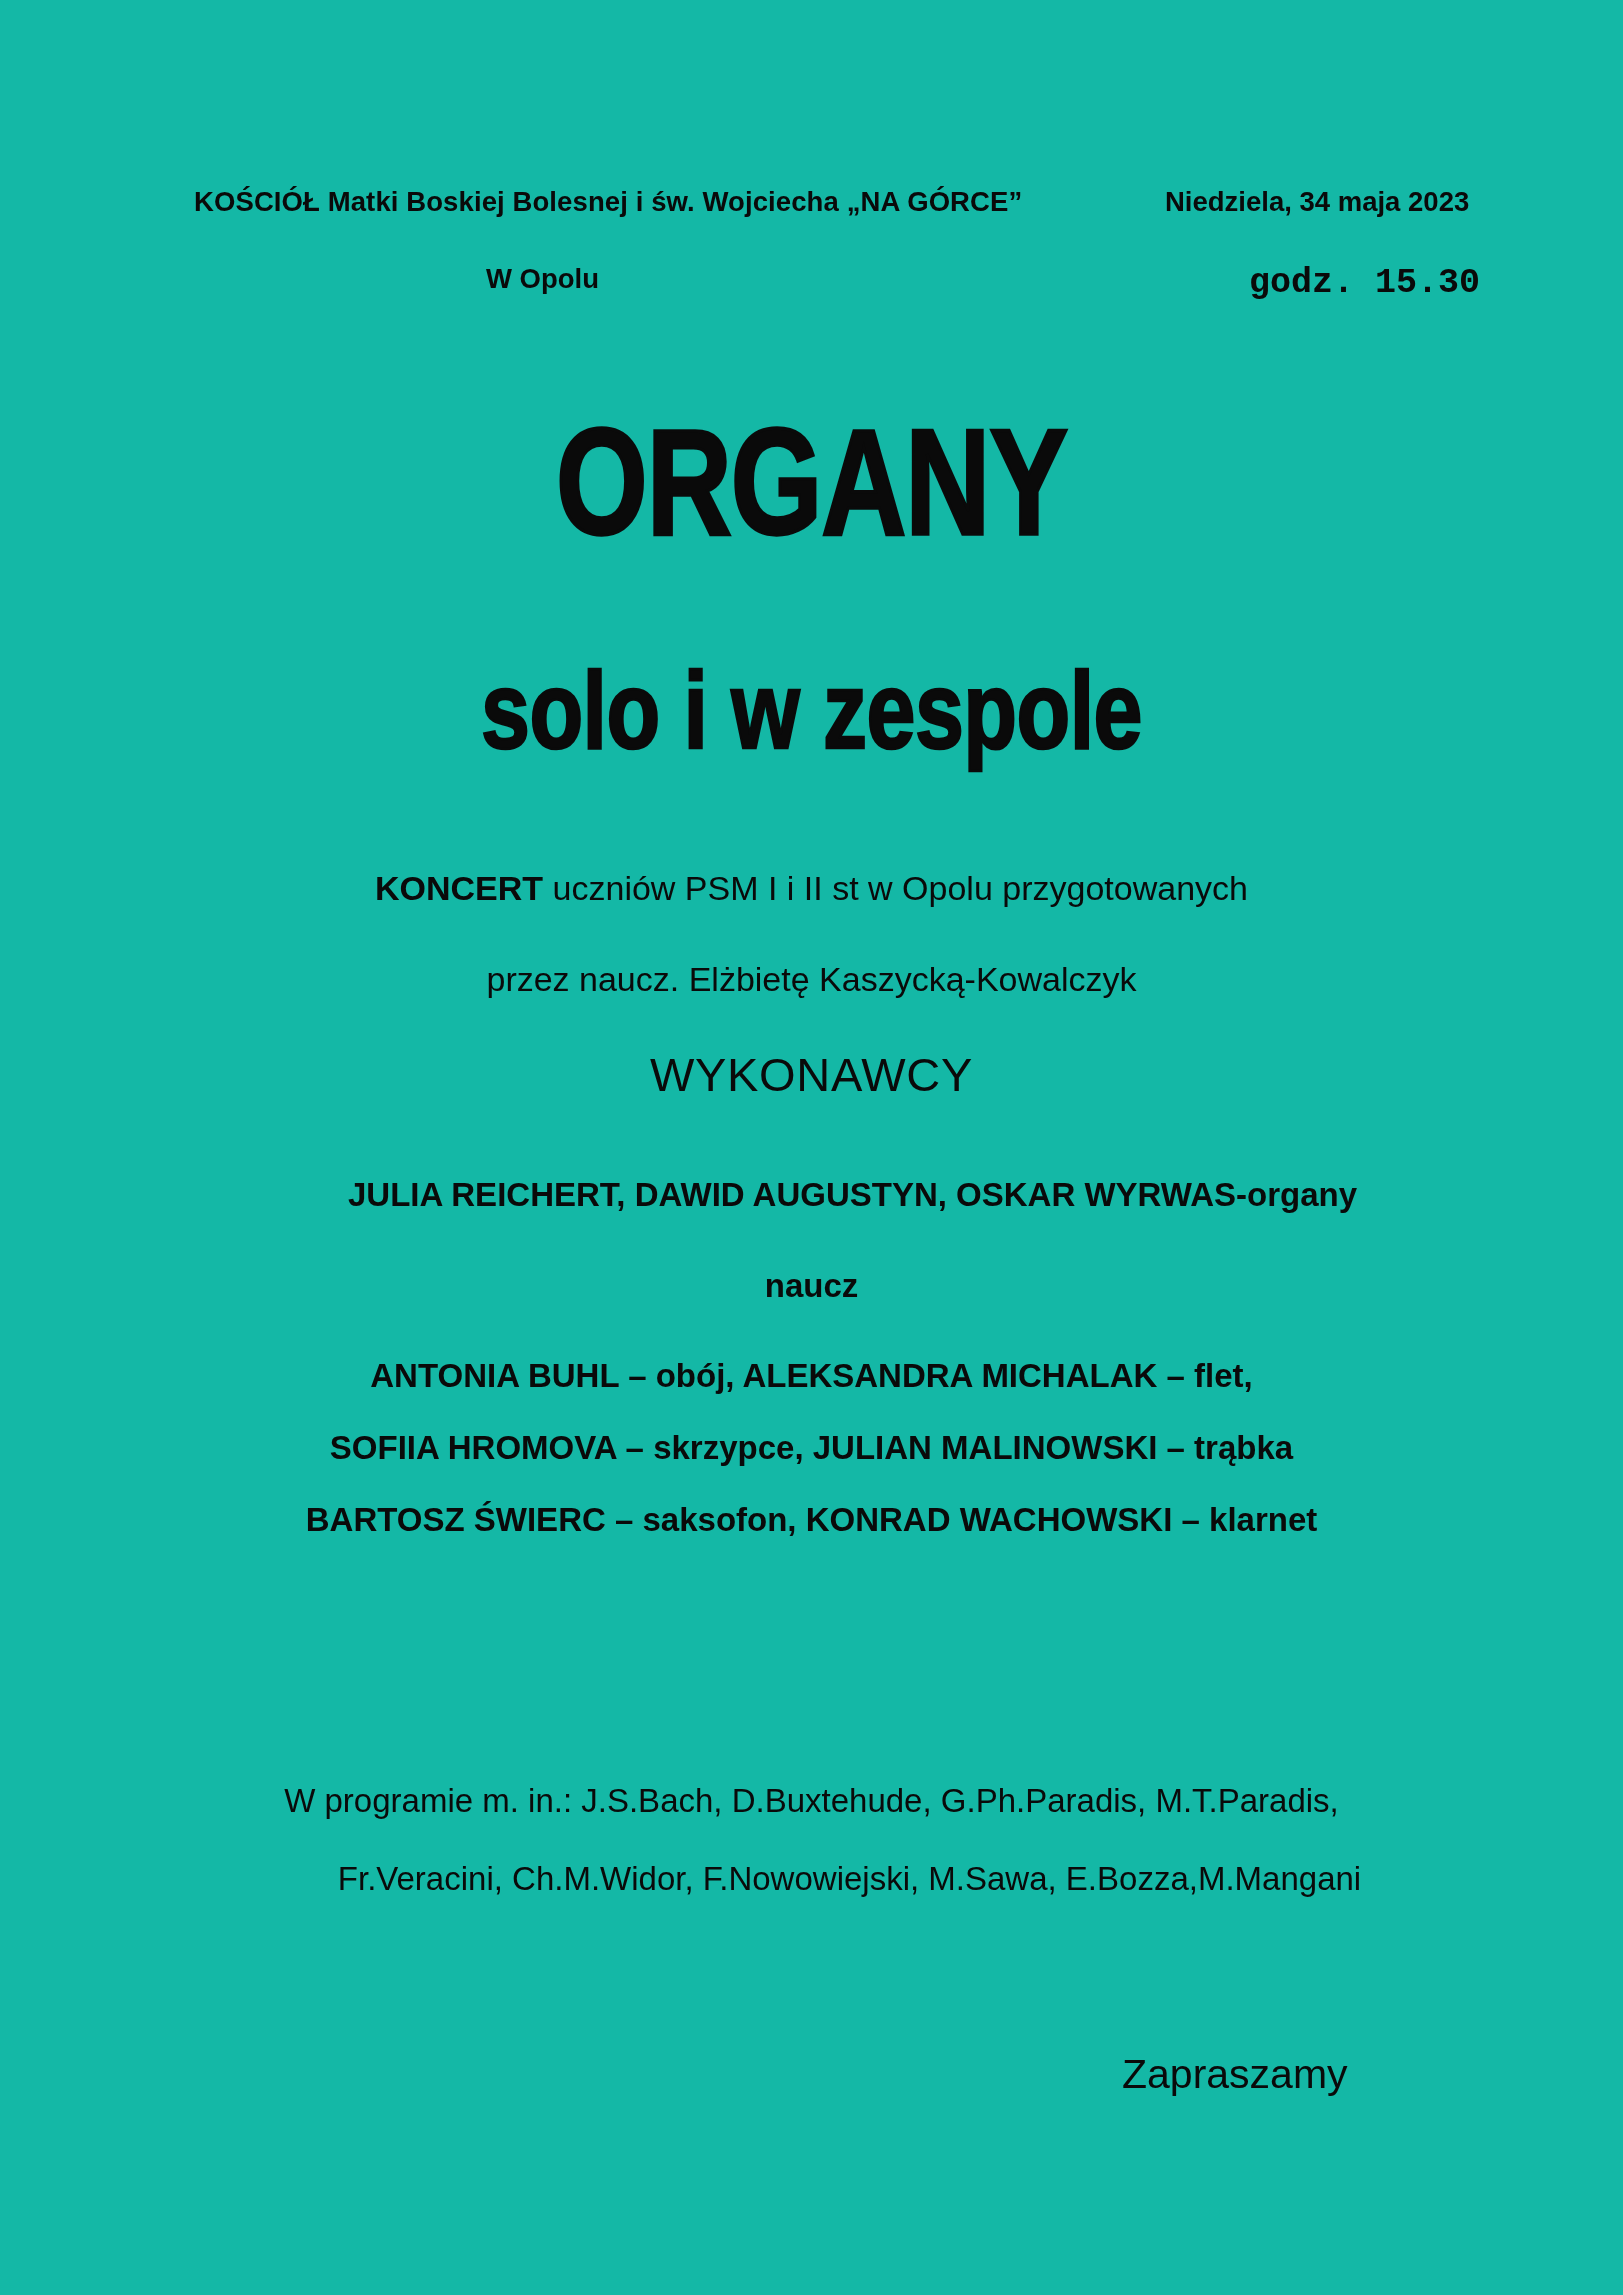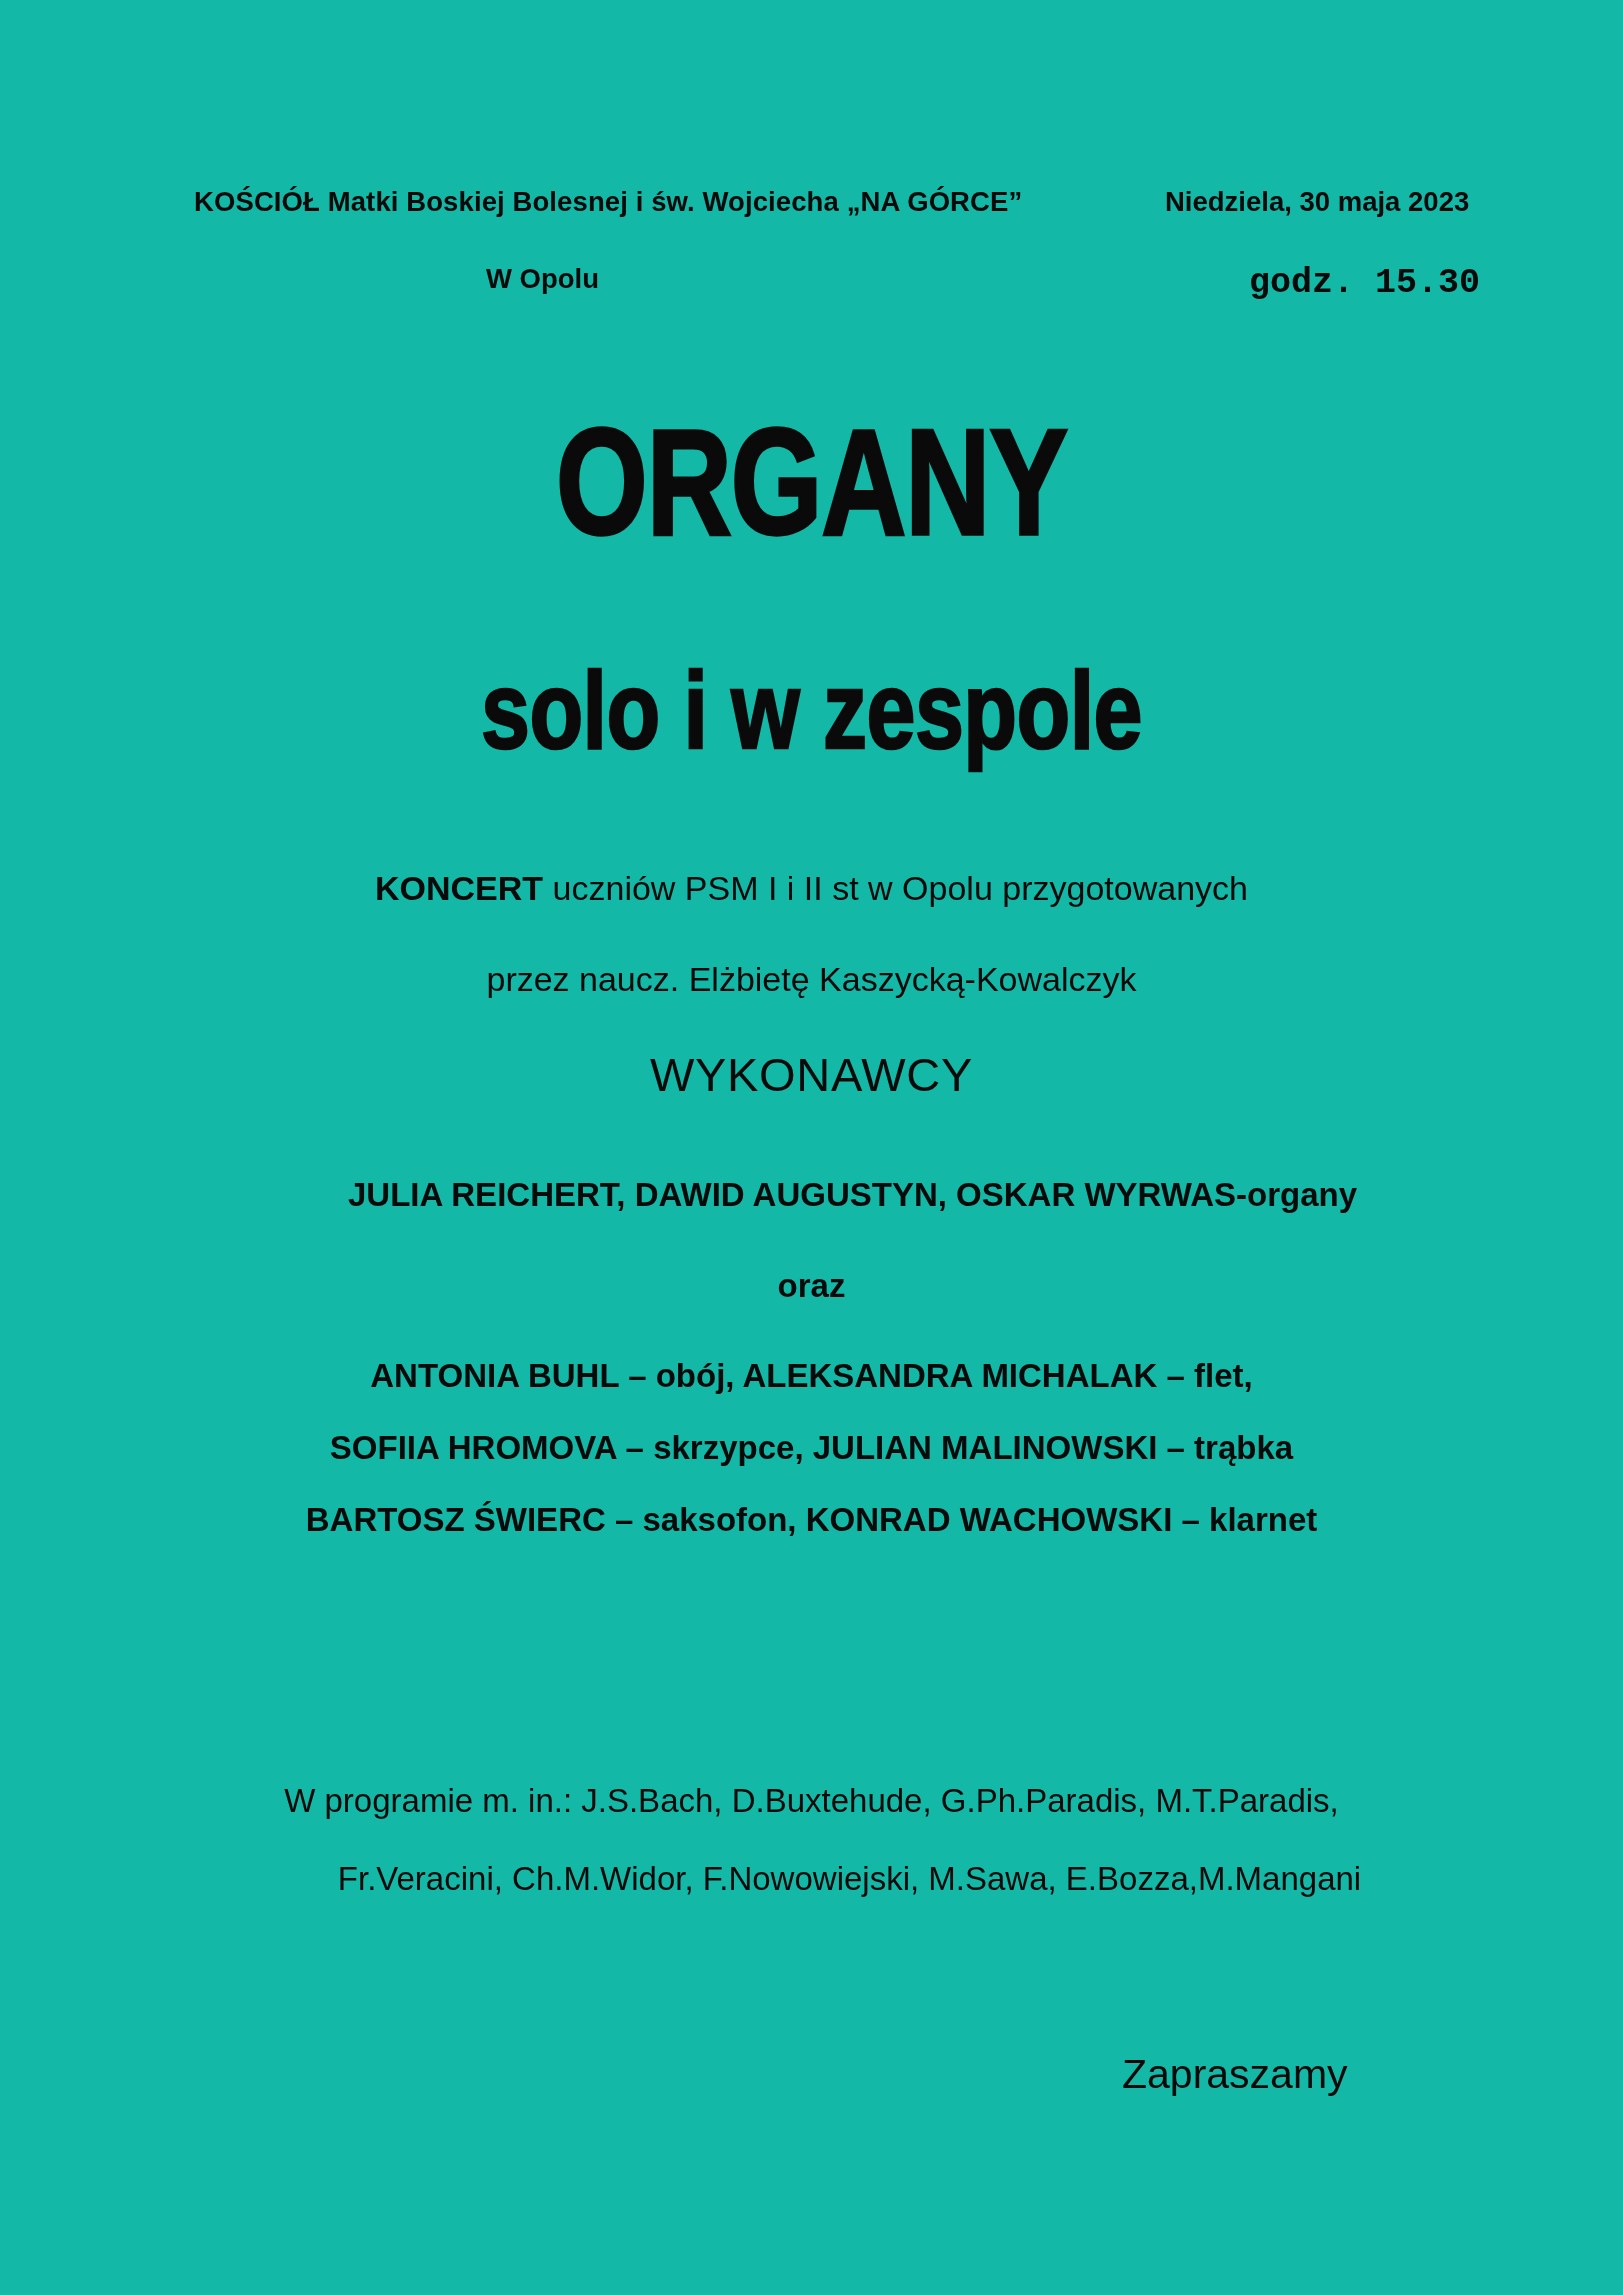--- a/index.html
+++ b/index.html
@@ -149,35 +149,35 @@
   }
 </style>
 </head>
 <body>
 
 <div class="poster">
 
   <div class="header">
     <div class="hdr-venue">KOŚCIÓŁ Matki Boskiej Bolesnej i św. Wojciecha „NA GÓRCE”</div>
     <div class="hdr-city">W Opolu</div>
-    <div class="hdr-date">Niedziela, 30 maja 2023</div>
+    <div class="hdr-date">Niedziela, 34 maja 2023</div>
     <div class="hdr-time">godz. 15.30</div>
   </div>
 
   <div class="title-main">ORGANY</div>
   <div class="title-sub">solo i w zespole</div>
 
   <div class="line intro-1"><span class="strong">KONCERT</span><span> uczniów PSM I i II st w Opolu przygotowanych</span></div>
 
   <div class="line intro-2">przez naucz. Elżbietę Kaszycką-Kowalczyk</div>
 
   <div class="line performers-heading">WYKONAWCY</div>
 
   <div class="line perf perf-organ">JULIA   REICHERT, DAWID AUGUSTYN, OSKAR WYRWAS-organy</div>
-  <div class="line perf perf-oraz">oraz</div>
+  <div class="line perf perf-oraz">naucz</div>
   <div class="line perf perf-1">ANTONIA BUHL – obój, ALEKSANDRA MICHALAK – flet,</div>
   <div class="line perf perf-2">SOFIIA HROMOVA – skrzypce, JULIAN MALINOWSKI – trąbka</div>
   <div class="line perf perf-3">BARTOSZ ŚWIERC – saksofon, KONRAD WACHOWSKI – klarnet</div>
 
 
   <div class="line program-1">W programie m. in.: J.S.Bach, D.Buxtehude, G.Ph.Paradis, M.T.Paradis,</div>
   <div class="line program-2">Fr.Veracini, Ch.M.Widor, F.Nowowiejski, M.Sawa, E.Bozza,M.Mangani</div>
 
   <div class="zapraszamy">Zapraszamy</div>
 

